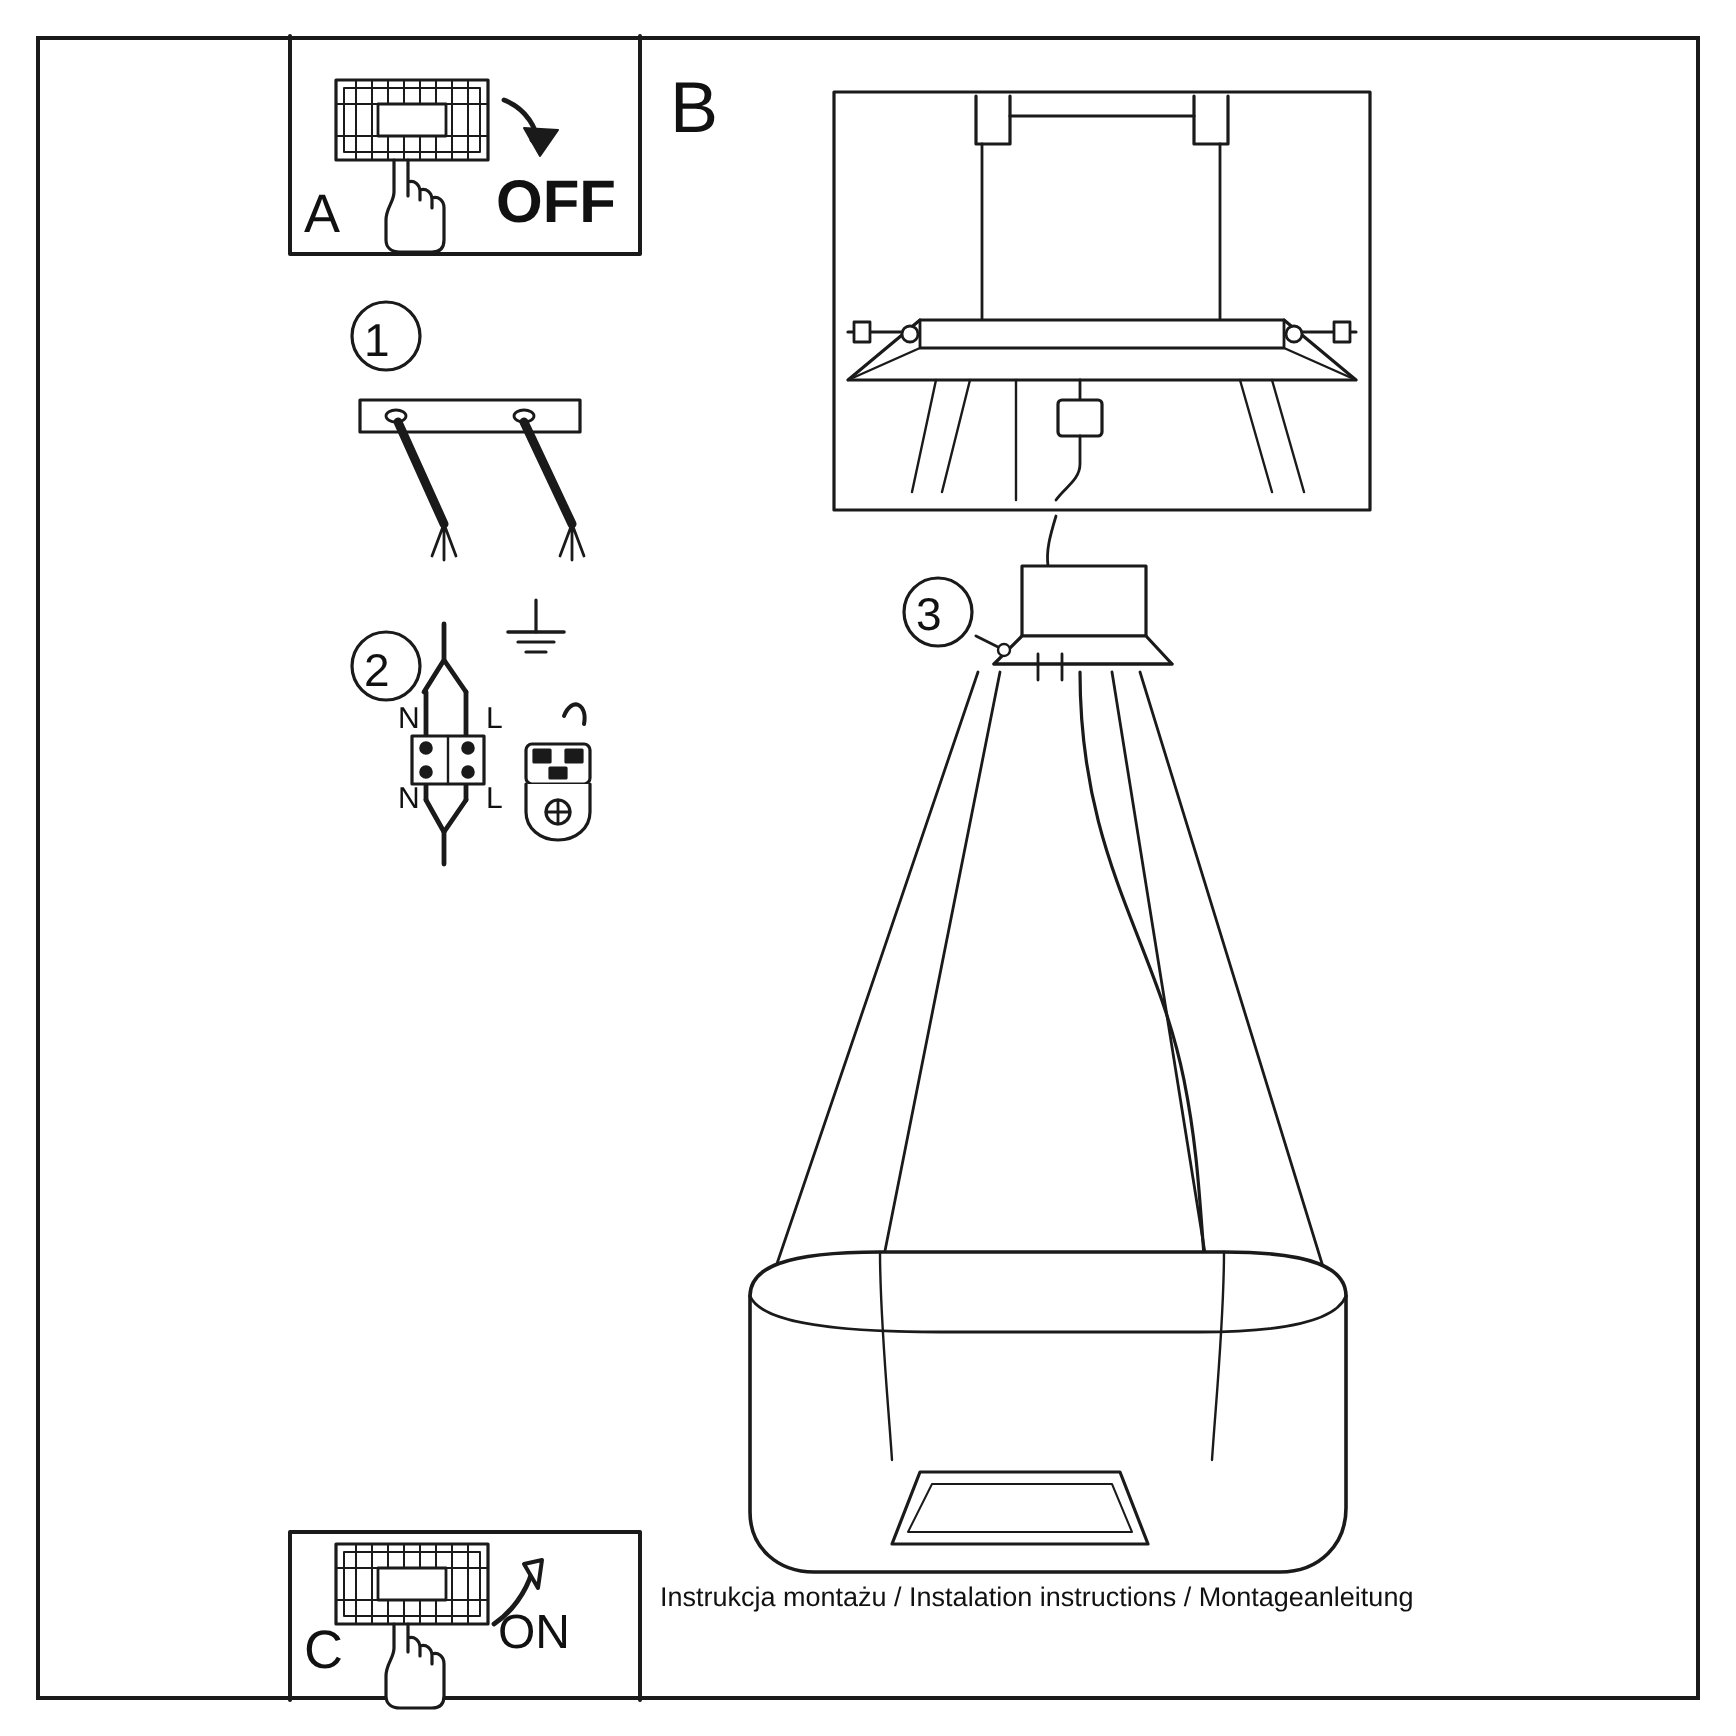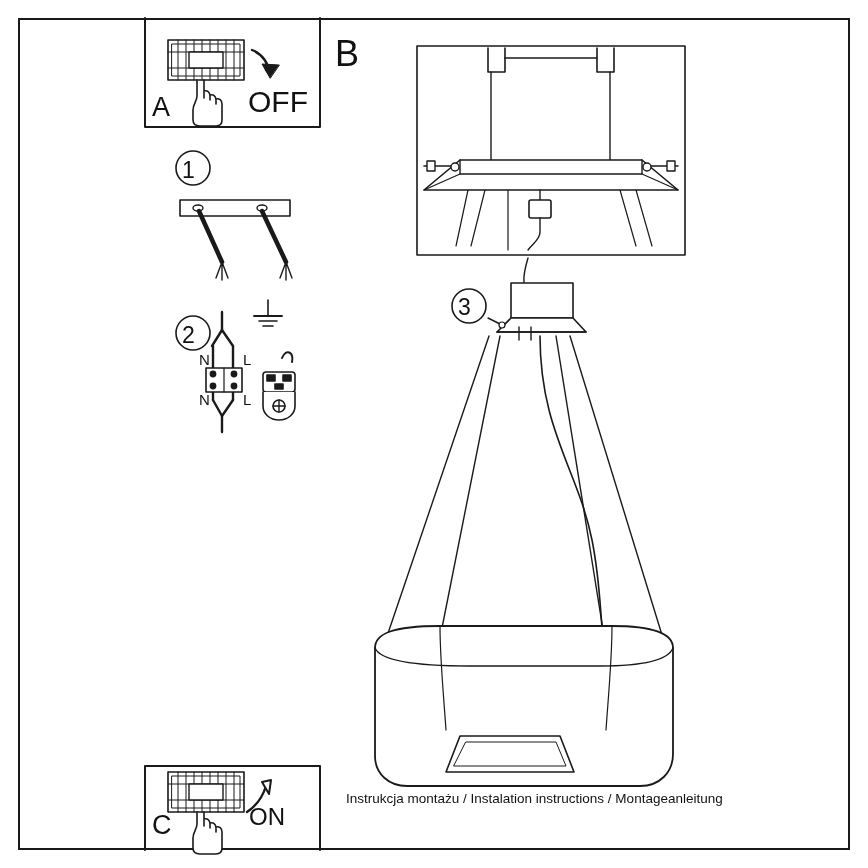--- a/index.html
+++ b/index.html
@@ -33,40 +33,40 @@
     width: 868px;
     height: 868px;
   }
   .lbl {
     position: absolute;
     color: #111111;
     font-family: "Liberation Sans", sans-serif;
     white-space: nowrap;
   }
   .lbl-A { left: 152px; top: 92px; font-size: 27px; font-weight: 400; }
-  .lbl-OFF { left: 248px; top: 85px; font-size: 30px; font-weight: 400; }
+  .lbl-OFF { left: 248px; top: 85px; font-size: 30px; font-weight: 700; }
   .lbl-B { left: 335px; top: 33px; font-size: 36px; font-weight: 400; }
   .lbl-C { left: 152px; top: 810px; font-size: 27px; font-weight: 400; }
   .lbl-ON { left: 249px; top: 803px; font-size: 24px; font-weight: 400; }
   .lbl-N1 { left: 199px; top: 351px; font-size: 15px; }
   .lbl-L1 { left: 243px; top: 351px; font-size: 15px; }
   .lbl-N2 { left: 199px; top: 391px; font-size: 15px; }
   .lbl-L2 { left: 243px; top: 391px; font-size: 15px; }
   .lbl-step1 { left: 182px; top: 157px; font-size: 23px; }
   .lbl-step2 { left: 182px; top: 322px; font-size: 23px; }
   .lbl-step3 { left: 458px; top: 294px; font-size: 23px; }
   .footer {
     position: absolute;
     left: 330px;
     top: 789px;
     font-size: 13.5px;
     line-height: 19px;
     color: #111111;
   }
-  .footer div { white-space: nowrap; margin-left: 16px; }
+  .footer div { white-space: nowrap; }
 </style>
 </head>
 <body>
 
 <div id="sheet">
 
   <div class="frame"></div>
 
   <svg class="svg-layer" viewBox="0 0 868 868" xmlns="http://www.w3.org/2000/svg">
     <g fill="none" stroke="#1a1a1a" stroke-width="1.6" stroke-linecap="round" stroke-linejoin="round">

